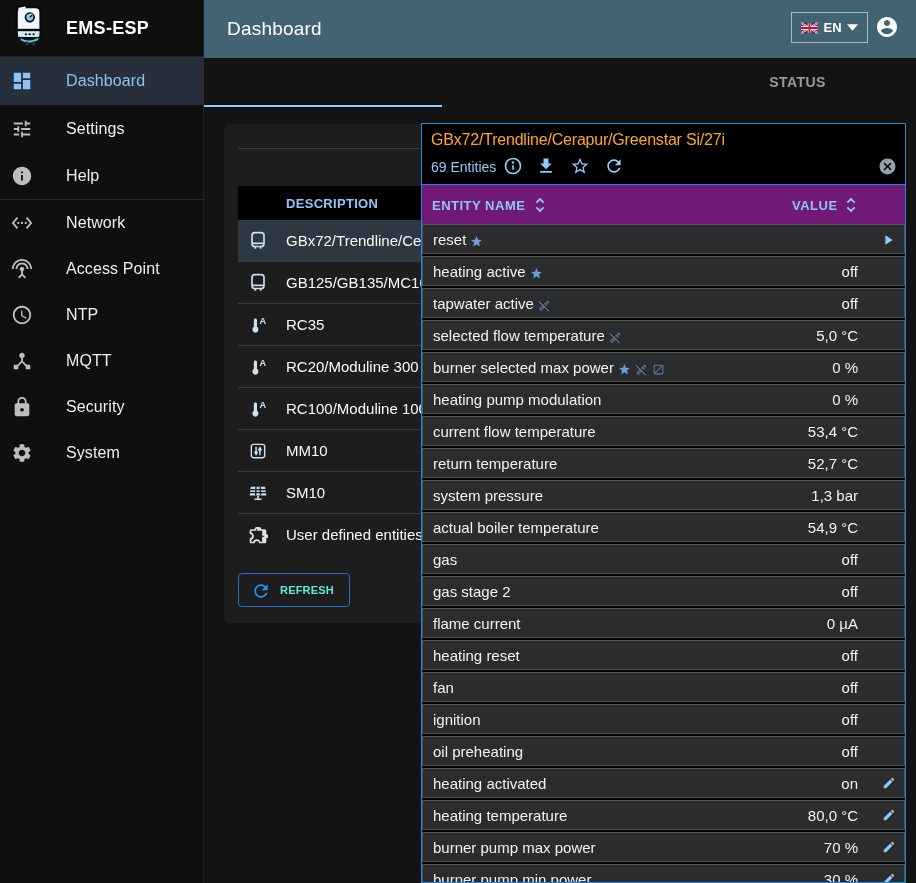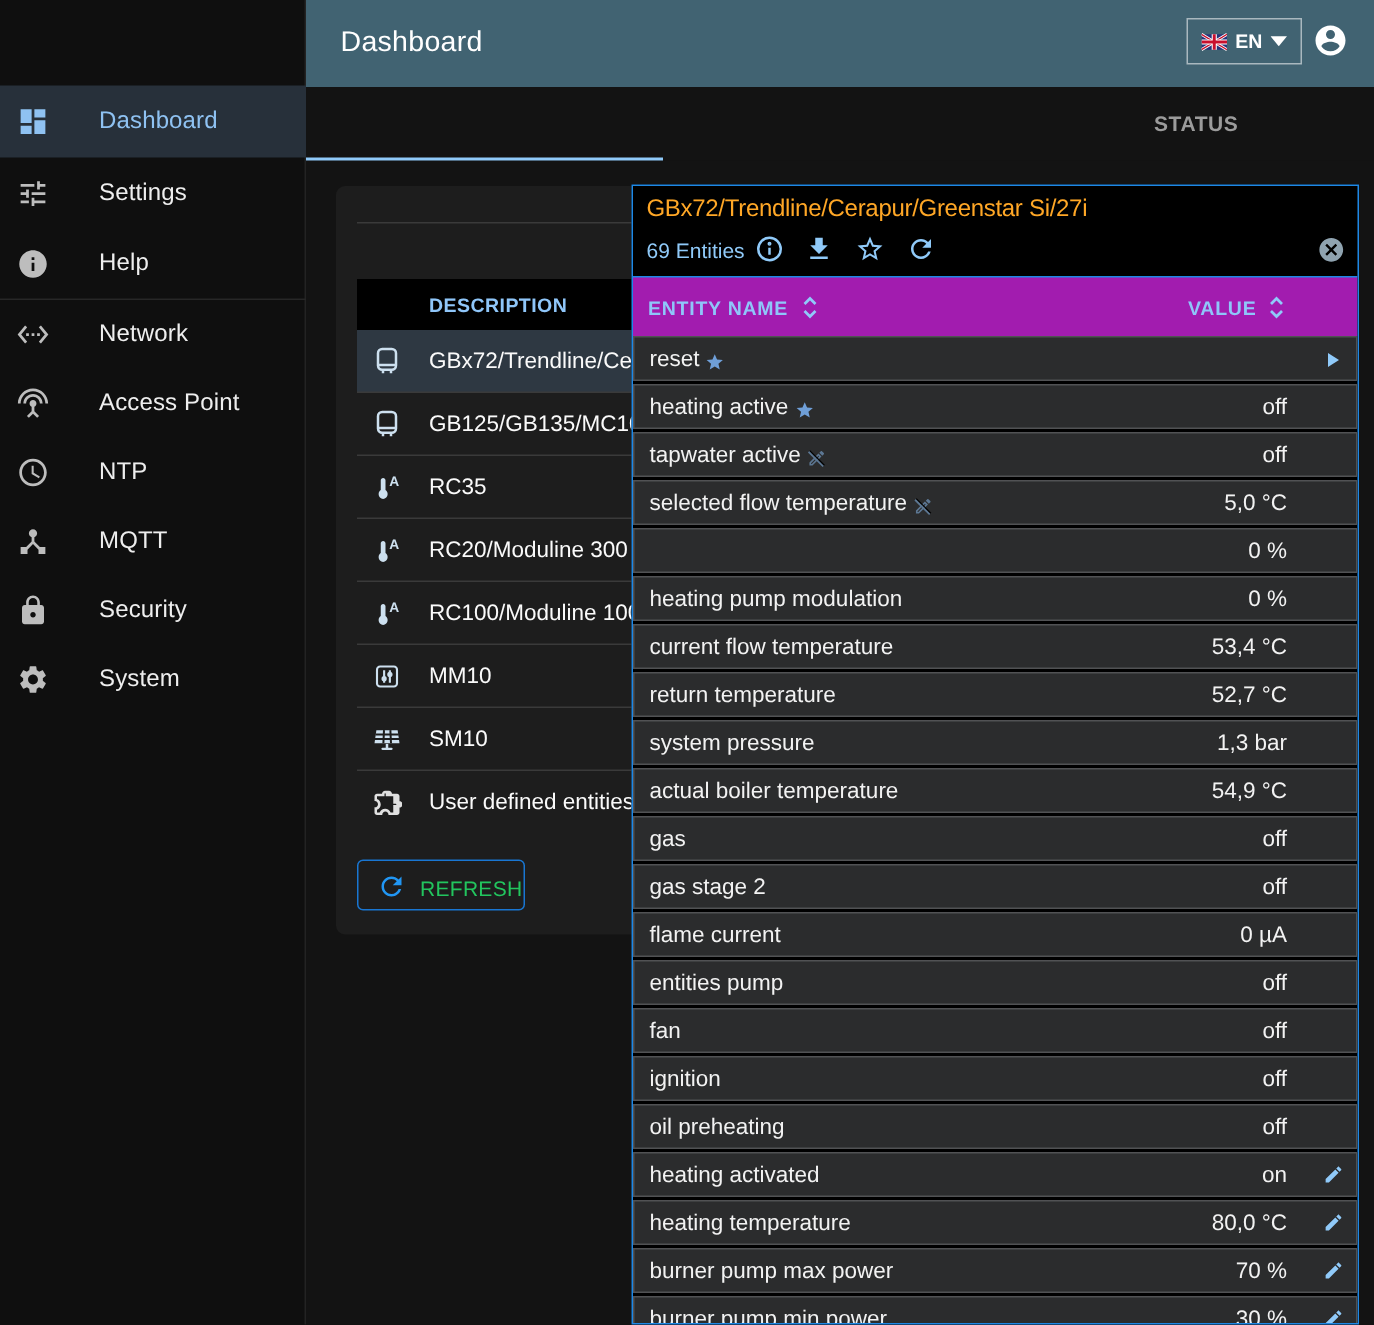--- a/index.html
+++ b/index.html
@@ -28,27 +28,27 @@
 
 #panel{position:absolute;left:224px;top:124px;width:672px;height:499px;background:#1d1d1d;border-radius:6px}
 #panel .topline{position:absolute;left:14px;top:24px;width:644px;height:1px;background:#3a3a3a}
 #dhead{position:absolute;left:14px;top:62px;width:644px;height:34px;background:#000;display:flex;align-items:center}
 #dhead .txt{position:absolute;left:48px;font-size:13px;font-weight:700;color:#8fc6f9;letter-spacing:.3px}
 .drow{position:absolute;left:14px;width:644px;height:42px;border-bottom:1px solid #3a3a3a;overflow:hidden;white-space:nowrap}
 .drow .ic{position:absolute;left:10px;top:11px;width:20px;height:20px}
 .drow .txt{position:absolute;left:48px;top:12px;font-size:15px;color:#fafafa}
 .drow.sel{background:#2e3842}
 #refresh{position:absolute;left:14px;top:449px;width:112px;height:34px;border:1px solid #1976d2;border-radius:4px;display:flex;align-items:center}
-#refresh .txt{position:absolute;left:41px;top:10px;font-size:14px;font-weight:400;color:#22c55e;letter-spacing:.2px}
+#refresh .txt{position:absolute;left:41px;top:10px;font-size:11px;font-weight:700;color:#5eead4;letter-spacing:.2px}
 
 #dialog{position:absolute;left:421px;top:123px;width:485px;height:760px;background:#000;border:1px solid #1e88e5;overflow:hidden}
 #dtitle{position:absolute;left:9px;top:7px;font-size:16px;color:#ffa726;letter-spacing:-0.2px}
 #dsub{position:absolute;left:9px;top:30px;width:470px;height:28px}
 #dsub .cnt{position:absolute;left:0;top:5px;font-size:14px;color:#90caf9}
-#dtable-head{position:absolute;left:0;top:60px;width:483px;height:40px;background:#a21caf;border-top:1px solid #1e88e5}
+#dtable-head{position:absolute;left:0;top:60px;width:483px;height:40px;background:#701a75;border-top:1px solid #1e88e5}
 #dtable-head .hl{position:absolute;left:10px;top:13px;font-size:13px;font-weight:700;color:#8fc6f9;letter-spacing:.5px}
 #dtable-head .hr{position:absolute;left:370px;top:13px;font-size:13px;font-weight:700;color:#8fc6f9;letter-spacing:.5px}
 #drows{position:absolute;left:0;top:100px;width:483px}
 .r{position:relative;width:483px;height:30px;margin-bottom:2px;background:#2b2c2d;border:1px solid #515254;box-sizing:border-box}
 .r .n{position:absolute;left:10px;top:6px;font-size:15px;color:#f2f2f2;display:flex;align-items:flex-end;gap:4px}
 .r .v{position:absolute;right:46px;top:6px;font-size:15px;color:#f2f2f2}
 .r .e{position:absolute;right:8px;top:7px}
 </style>
 </head>
 <body>
@@ -69,20 +69,38 @@
       </svg>
   </div>
   <div id="acct">
     <svg width="24" height="24" viewBox="0 0 24 24" fill="#fff">
         <path d="M12 2C6.48 2 2 6.48 2 12s4.48 10 10 10 10-4.48 10-10S17.52 2 12 2zm0 3c1.66 0 3 1.34 3 3s-1.34 3-3 3-3-1.34-3-3 1.34-3 3-3zm0 14.2c-2.5 0-4.71-1.28-6-3.22.03-1.99 4-3.08 6-3.08 1.99 0 5.97 1.09 6 3.08-1.29 1.94-3.5 3.22-6 3.22z"></path>
       </svg>
   </div>
 </div>
 
 <div id="sidebar">
+  <div id="logo">
+    <svg width="30" height="42" viewBox="0 0 30 42" style="position:absolute;left:15px;top:4px">
+      <rect x="1.6" y="3" width="24" height="31" rx="5" fill="#edf7fd" stroke="#0a0a0a" stroke-width="2.4"></rect>
+      <path d="M4.2 4.6 L10 3.4" stroke="#fff" stroke-width="1.6" stroke-linecap="round"></path>
+      <rect x="3" y="27.4" width="21.2" height="5.4" fill="#cdeaf8"></rect>
+      <line x1="1.6" y1="26" x2="25.6" y2="26" stroke="#0a0a0a" stroke-width="2.4"></line>
+      <circle cx="14.8" cy="13.3" r="4.3" fill="#7fd2ef" stroke="#0a0a0a" stroke-width="1.7"></circle>
+      <path d="M14.8 13.3 L17.8 10.4 A4.1 4.1 0 0 0 15.6 9.4 z" fill="#e8f7fd"></path>
+      <line x1="14.8" y1="13.3" x2="17.2" y2="10.9" stroke="#0a0a0a" stroke-width="1.4"></line>
+      <circle cx="10.9" cy="30.2" r="1.05" fill="#0a0a0a"></circle>
+      <rect x="13.4" y="29.4" width="2.6" height="1.7" rx="0.5" fill="#0a0a0a"></rect>
+      <circle cx="18.6" cy="30.2" r="1.05" fill="#0a0a0a"></circle>
+      <path d="M5.4 34 Q14.5 39.2 23.6 33.6 L23 36.3 Q14.5 41 6.2 36.5 z" fill="#55c5ea"></path>
+      <rect x="10.4" y="37.6" width="2.8" height="4" rx="0.7" fill="#2e2e2e"></rect>
+      <rect x="17.2" y="37.6" width="2.8" height="4" rx="0.7" fill="#2e2e2e"></rect>
+    </svg>
+    <div class="t">EMS-ESP</div>
+  </div>
   <div class="mi sel" style="top:57px;height:48px">
     <svg width="22" height="22" viewBox="0 0 24 24" fill="#8fc2f2">
         <path d="M3 13h8V3H3v10zm0 8h8v-6H3v6zm10 0h8V11h-8v10zm0-18v6h8V3h-8z"></path>
       </svg>
     <span class="txt">Dashboard</span>
   </div>
   <div class="mi" style="top:105px;height:47px">
     <svg width="22" height="22" viewBox="0 0 24 24" fill="#bdbdbd">
         <path d="M3 17v2h6v-2H3zM3 5v2h10V5H3zm10 16v-2h8v-2h-8v-2h-2v6h2zM7 9v2H3v2h4v2h2V9H7zm14 4v-2H11v2h10zm-6-4h2V7h4V5h-4V3h-2v6z"></path>
       </svg>
@@ -279,20 +297,30 @@
       </div>
 <div class="r">
         <span class="n">selected flow temperature <svg width="13" height="13" viewBox="0 0 24 24" fill="#5c7793">
             <path d="M14.06 9.02l.92.92L5.92 19H5v-.92l9.06-9.06M17.66 3c-.25 0-.51.1-.7.29l-1.83 1.83 3.75 3.75 1.83-1.83c.39-.39.39-1.02 0-1.41l-2.34-2.34c-.2-.2-.45-.29-.71-.29zm-3.6 3.19L3 17.25V21h3.75L17.81 9.94l-3.75-3.75z"></path>
             <path d="M2 4l18 18" stroke="#5c7793" stroke-width="2.4"></path>
             <path d="M3.4 2.6l18 18" stroke="#000" stroke-width="1.4"></path>
           </svg></span>
         <span class="v">5,0 °C</span>
       </div>
 <div class="r">
+        <span class="n">burner selected max power <svg width="13" height="13" viewBox="0 0 24 24" fill="#6f9fd8">
+            <path d="M12 17.27L18.18 21l-1.64-7.03L22 9.24l-7.19-.61L12 2 9.19 8.63 2 9.24l5.46 4.73L5.82 21z"></path>
+          </svg><svg width="13" height="13" viewBox="0 0 24 24" fill="#5c7793">
+            <path d="M14.06 9.02l.92.92L5.92 19H5v-.92l9.06-9.06M17.66 3c-.25 0-.51.1-.7.29l-1.83 1.83 3.75 3.75 1.83-1.83c.39-.39.39-1.02 0-1.41l-2.34-2.34c-.2-.2-.45-.29-.71-.29zm-3.6 3.19L3 17.25V21h3.75L17.81 9.94l-3.75-3.75z"></path>
+            <path d="M2 4l18 18" stroke="#5c7793" stroke-width="2.4"></path>
+            <path d="M3.4 2.6l18 18" stroke="#000" stroke-width="1.4"></path>
+          </svg><svg width="13" height="13" viewBox="0 0 24 24" fill="none" stroke="#5c7793" stroke-width="2">
+            <rect x="4" y="4" width="16" height="16" rx="1.5"></rect>
+            <path d="M5 19L19 5"></path>
+          </svg></span>
         <span class="v">0 %</span>
       </div>
 <div class="r">
         <span class="n">heating pump modulation </span>
         <span class="v">0 %</span>
       </div>
 <div class="r">
         <span class="n">current flow temperature </span>
         <span class="v">53,4 °C</span>
       </div>
@@ -314,21 +342,21 @@
       </div>
 <div class="r">
         <span class="n">gas stage 2 </span>
         <span class="v">off</span>
       </div>
 <div class="r">
         <span class="n">flame current </span>
         <span class="v">0 µA</span>
       </div>
 <div class="r">
-        <span class="n">entities pump </span>
+        <span class="n">heating reset </span>
         <span class="v">off</span>
       </div>
 <div class="r">
         <span class="n">fan </span>
         <span class="v">off</span>
       </div>
 <div class="r">
         <span class="n">ignition </span>
         <span class="v">off</span>
       </div>

